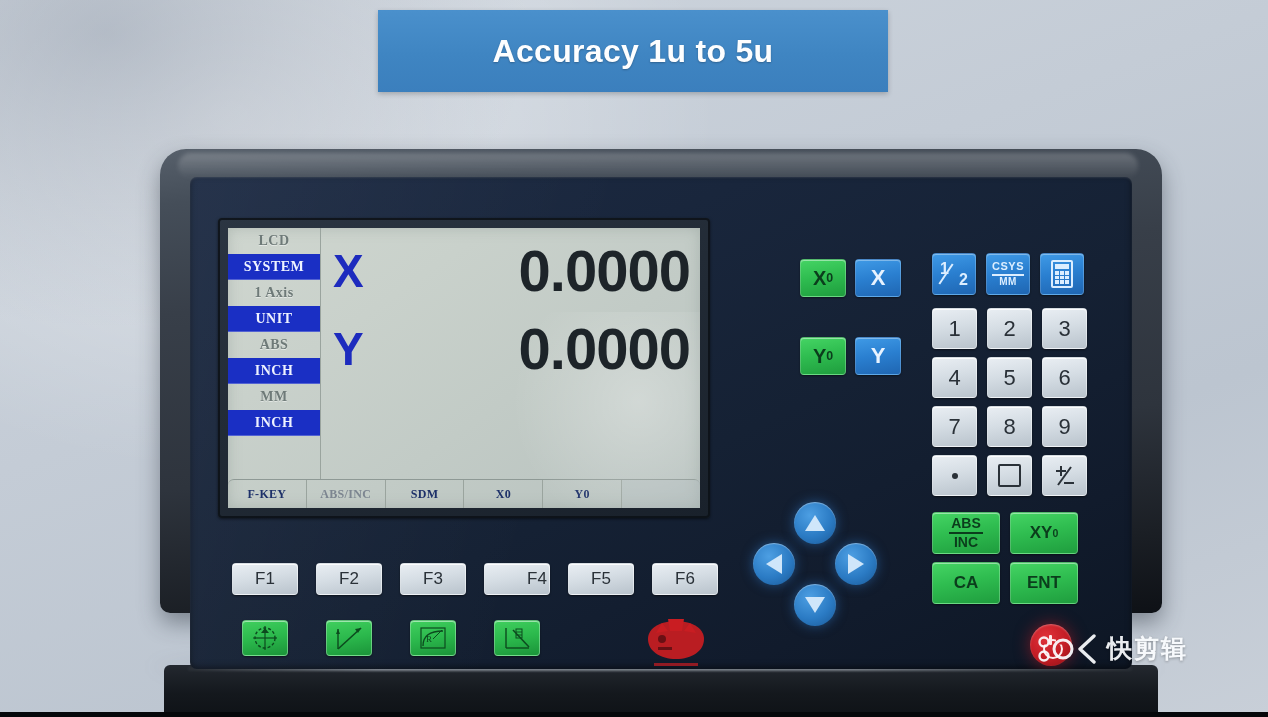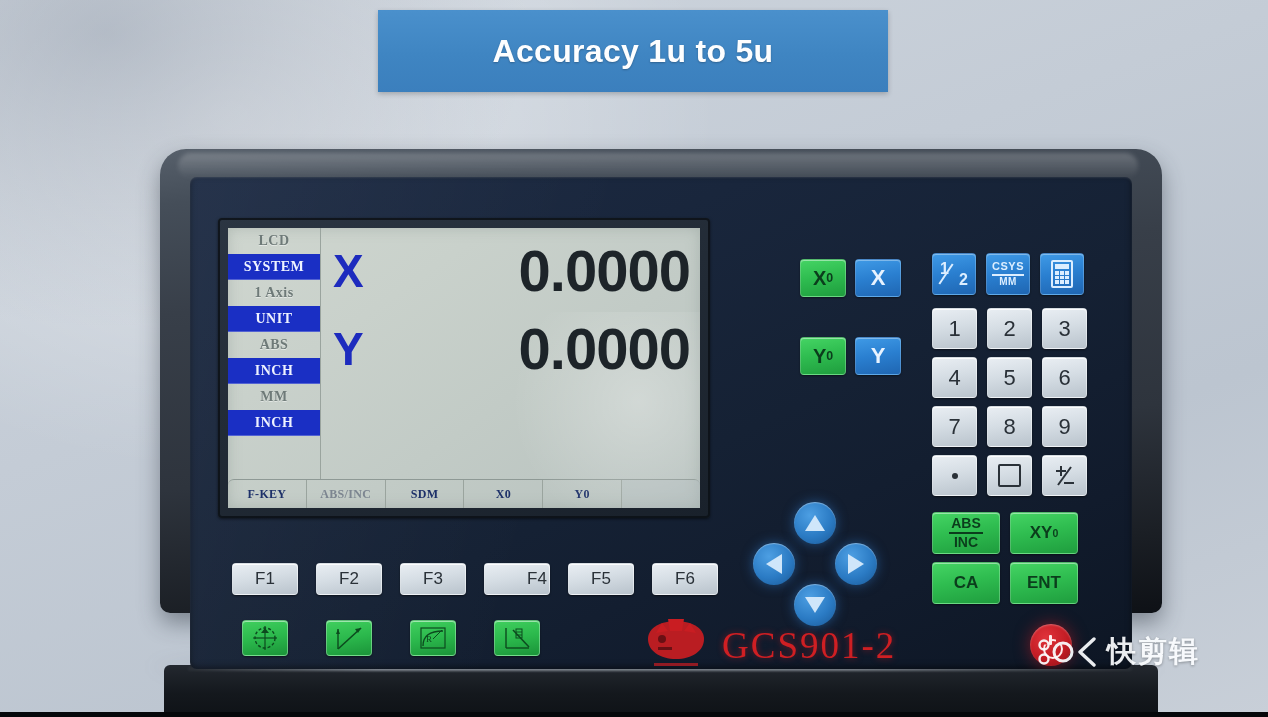--- a/index.html
+++ b/index.html
@@ -433,21 +433,21 @@
     left: 1036px;
     top: 632px;
     display: flex;
     align-items: center;
     gap: 9px;
     opacity: 0.93;
   }
   #wm-mark { display: block; }
   #wm-text {
     color: #fbfdff;
-    font-size: 29px;
+    font-size: 25px;
     font-weight: bold;
     letter-spacing: 2px;
     text-shadow: 0 1px 3px rgba(0,0,0,0.35);
   }
 </style>
 </head>
 <body>
 
 <div id="stage">
 
@@ -674,21 +674,20 @@
             <path d="M24 6 L30 14 L18 16 Z"></path>
             <path d="M52 6 L46 14 L58 16 Z"></path>
           </g>
           <g fill="#2a0609" opacity="0.55">
             <circle cx="24" cy="22" r="4"></circle>
             <path d="M20 30 L34 30 L34 33 L20 33 Z"></path>
           </g>
           <rect x="16" y="46" width="44" height="3" fill="#c91d22" opacity="0.7"></rect>
         </svg>
       </div>
-      <div id="brand-text">GCS901-2</div>
 
       <div id="key-power">
         <span class="power-glyph">
           <span class="power-ring"></span>
           <span class="power-bar"></span>
         </span>
       </div>
 
     </div>
   </div>

